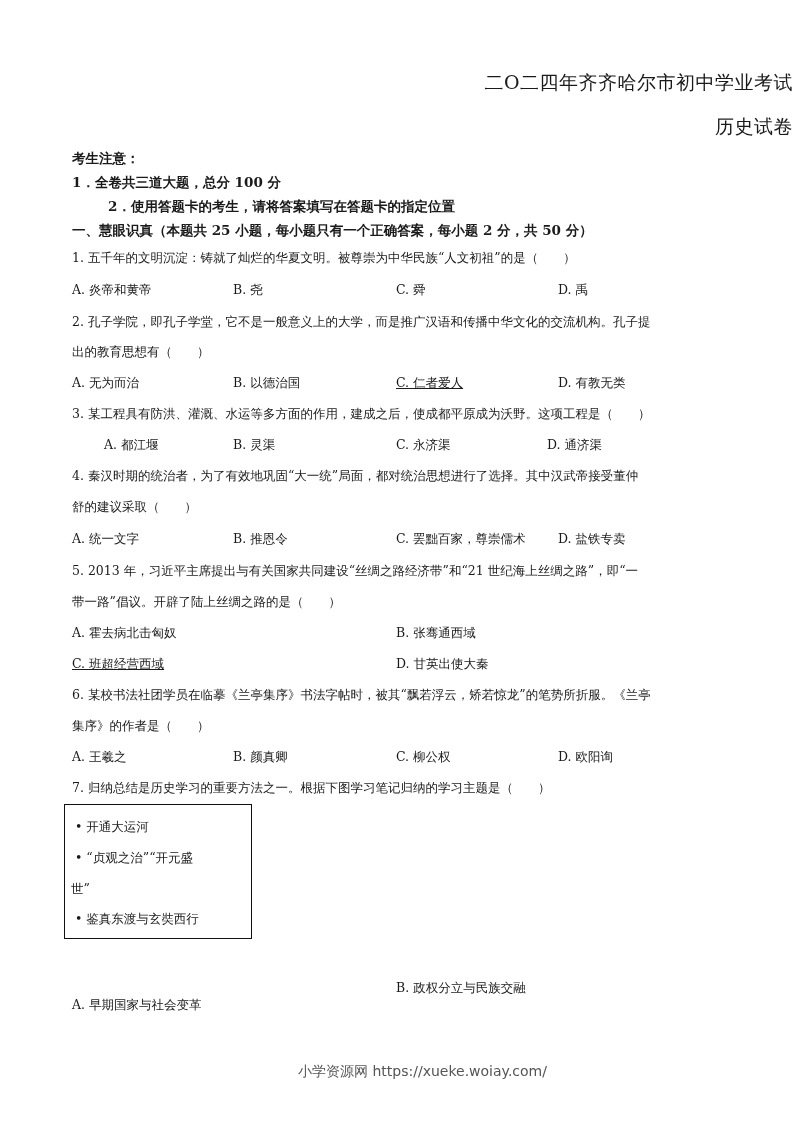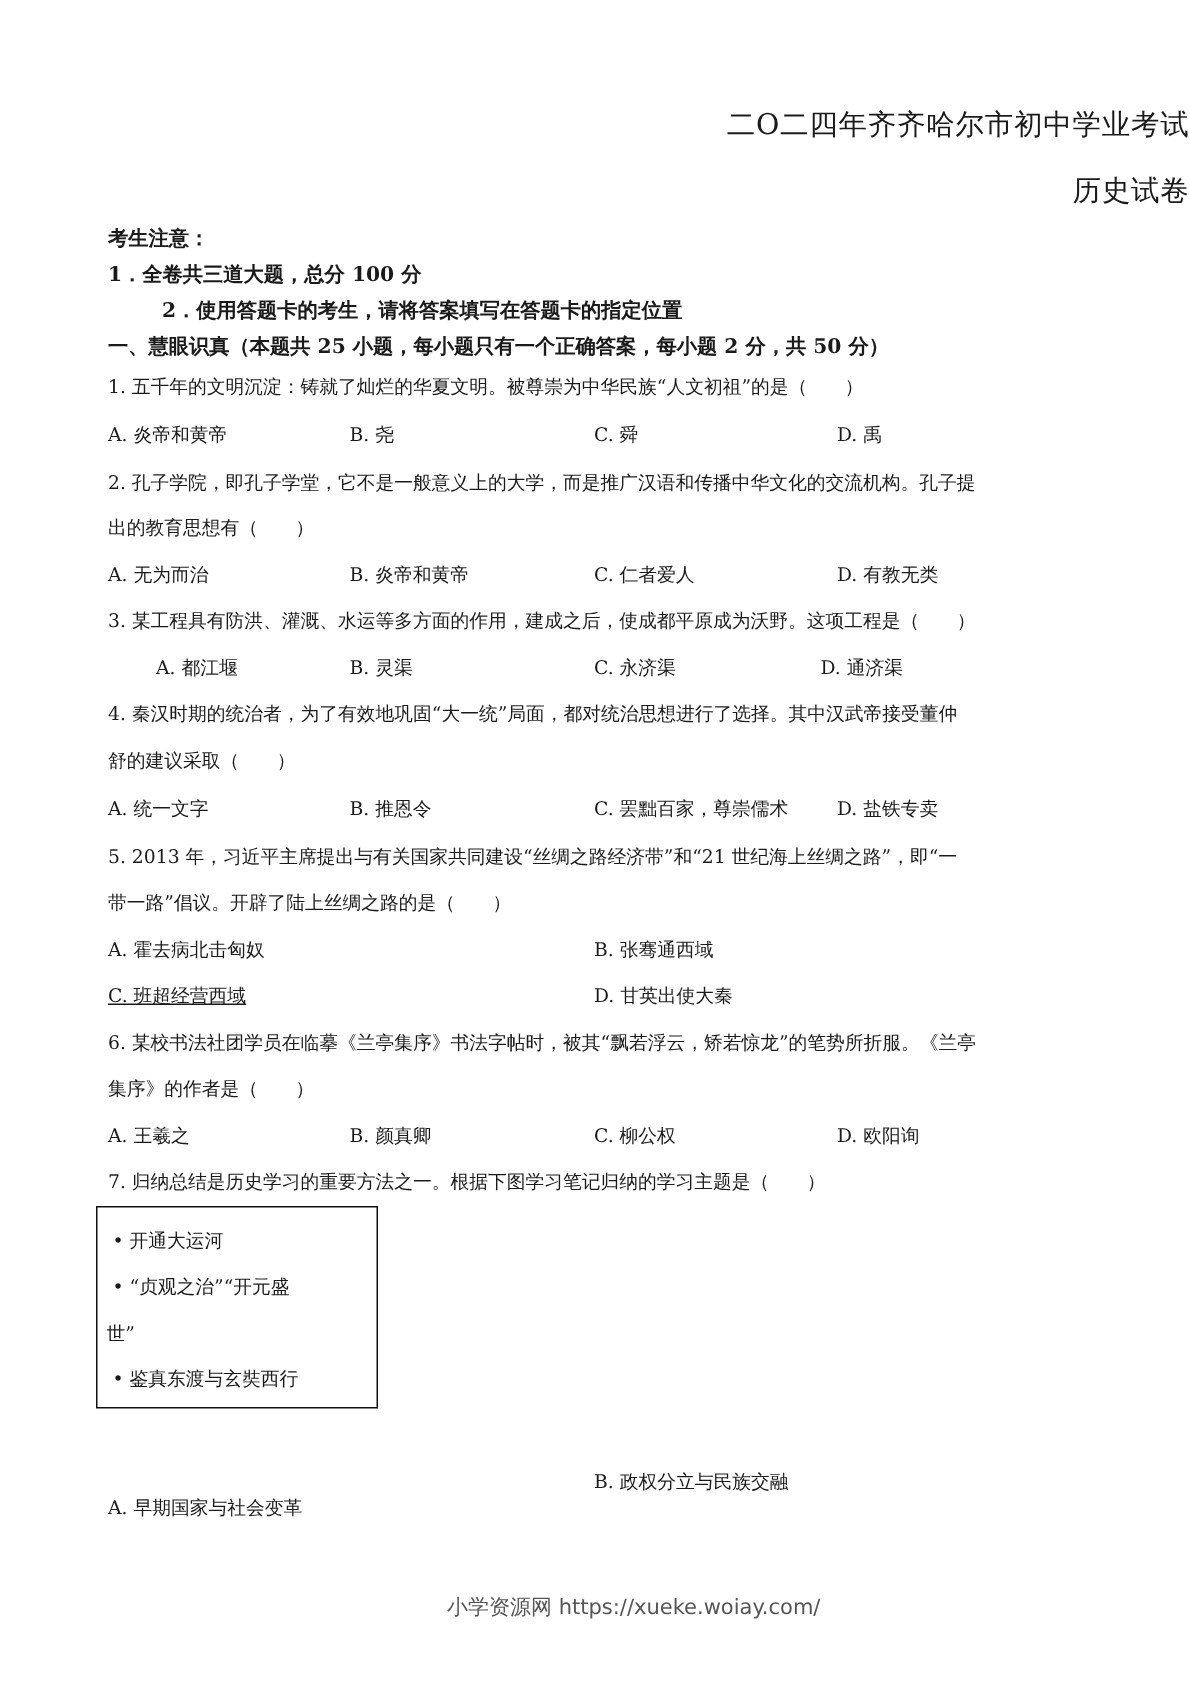--- a/index.html
+++ b/index.html
@@ -28,22 +28,22 @@
 
 <div class="abs q" style="left:72px; top:250px;">1. 五千年的文明沉淀：铸就了灿烂的华夏文明。被尊崇为中华民族“人文初祖”的是（　　）</div>
 <div class="abs opt" style="left:72px; top:282px;">A. 炎帝和黄帝</div>
 <div class="abs opt" style="left:233px; top:282px;">B. 尧</div>
 <div class="abs opt" style="left:396px; top:282px;">C. 舜</div>
 <div class="abs opt" style="left:558px; top:282px;">D. 禹</div>
 
 <div class="abs q" style="left:72px; top:314px;">2. 孔子学院，即孔子学堂，它不是一般意义上的大学，而是推广汉语和传播中华文化的交流机构。孔子提</div>
 <div class="abs q" style="left:72px; top:344px;">出的教育思想有（　　）</div>
 <div class="abs opt" style="left:72px; top:375px;">A. 无为而治</div>
-<div class="abs opt" style="left:233px; top:375px;">B. 炎帝和黄帝</div>
-<div class="abs opt" style="left:396px; top:375px;">C. 仁者爱人</div>
+<div class="abs opt" style="left:233px; top:375px;">B. 以德治国</div>
+<div class="abs opt" style="left:396px; top:375px;text-decoration:underline;">C. 仁者爱人</div>
 <div class="abs opt" style="left:558px; top:375px;">D. 有教无类</div>
 
 <div class="abs q" style="left:72px; top:406px;">3. 某工程具有防洪、灌溉、水运等多方面的作用，建成之后，使成都平原成为沃野。这项工程是（　　）</div>
 <div class="abs opt" style="left:72px; top:437px;margin-left:32px;">A. 都江堰</div>
 <div class="abs opt" style="left:233px; top:437px;">B. 灵渠</div>
 <div class="abs opt" style="left:396px; top:437px;">C. 永济渠</div>
 <div class="abs opt" style="left:547px; top:437px;">D. 通济渠</div>
 
 <div class="abs q" style="left:72px; top:468px;">4. 秦汉时期的统治者，为了有效地巩固“大一统”局面，都对统治思想进行了选择。其中汉武帝接受董仲</div>
 <div class="abs q" style="left:72px; top:499px;">舒的建议采取（　　）</div>

